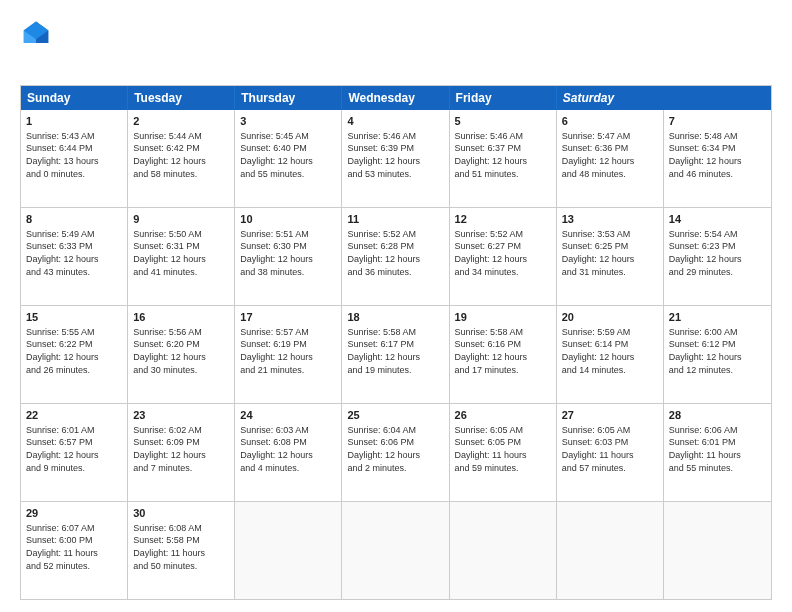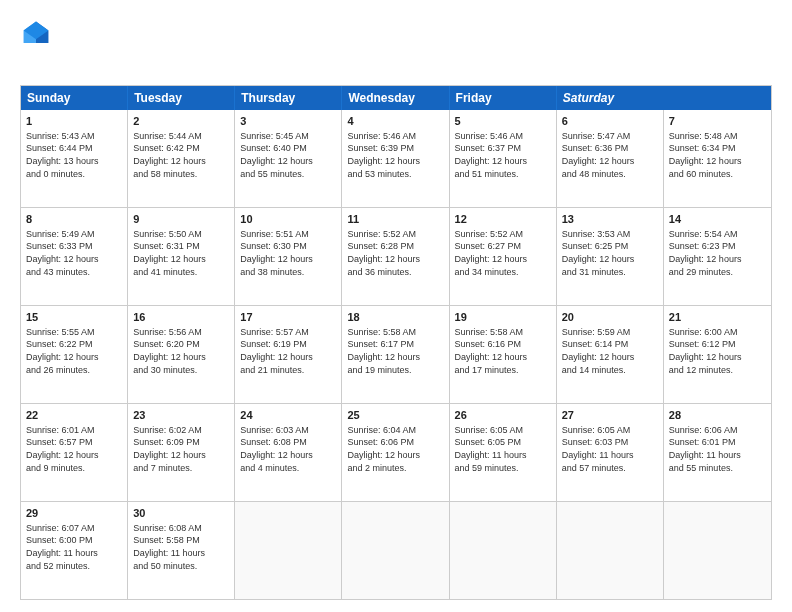--- a/index.html
+++ b/index.html
@@ -193,21 +193,21 @@
             <div class="cal-cell-text">Sunrise: 5:47 AM</div>
             <div class="cal-cell-text">Sunset: 6:36 PM</div>
             <div class="cal-cell-text">Daylight: 12 hours</div>
             <div class="cal-cell-text">and 48 minutes.</div>
           </div>
           <div class="cal-cell">
             <span class="cal-day-num">7</span>
             <div class="cal-cell-text">Sunrise: 5:48 AM</div>
             <div class="cal-cell-text">Sunset: 6:34 PM</div>
             <div class="cal-cell-text">Daylight: 12 hours</div>
-            <div class="cal-cell-text">and 60 minutes.</div>
+            <div class="cal-cell-text">and 46 minutes.</div>
           </div>
         </div>
         <div class="cal-row">
           <div class="cal-cell">
             <span class="cal-day-num">8</span>
             <div class="cal-cell-text">Sunrise: 5:49 AM</div>
             <div class="cal-cell-text">Sunset: 6:33 PM</div>
             <div class="cal-cell-text">Daylight: 12 hours</div>
             <div class="cal-cell-text">and 43 minutes.</div>
           </div>

